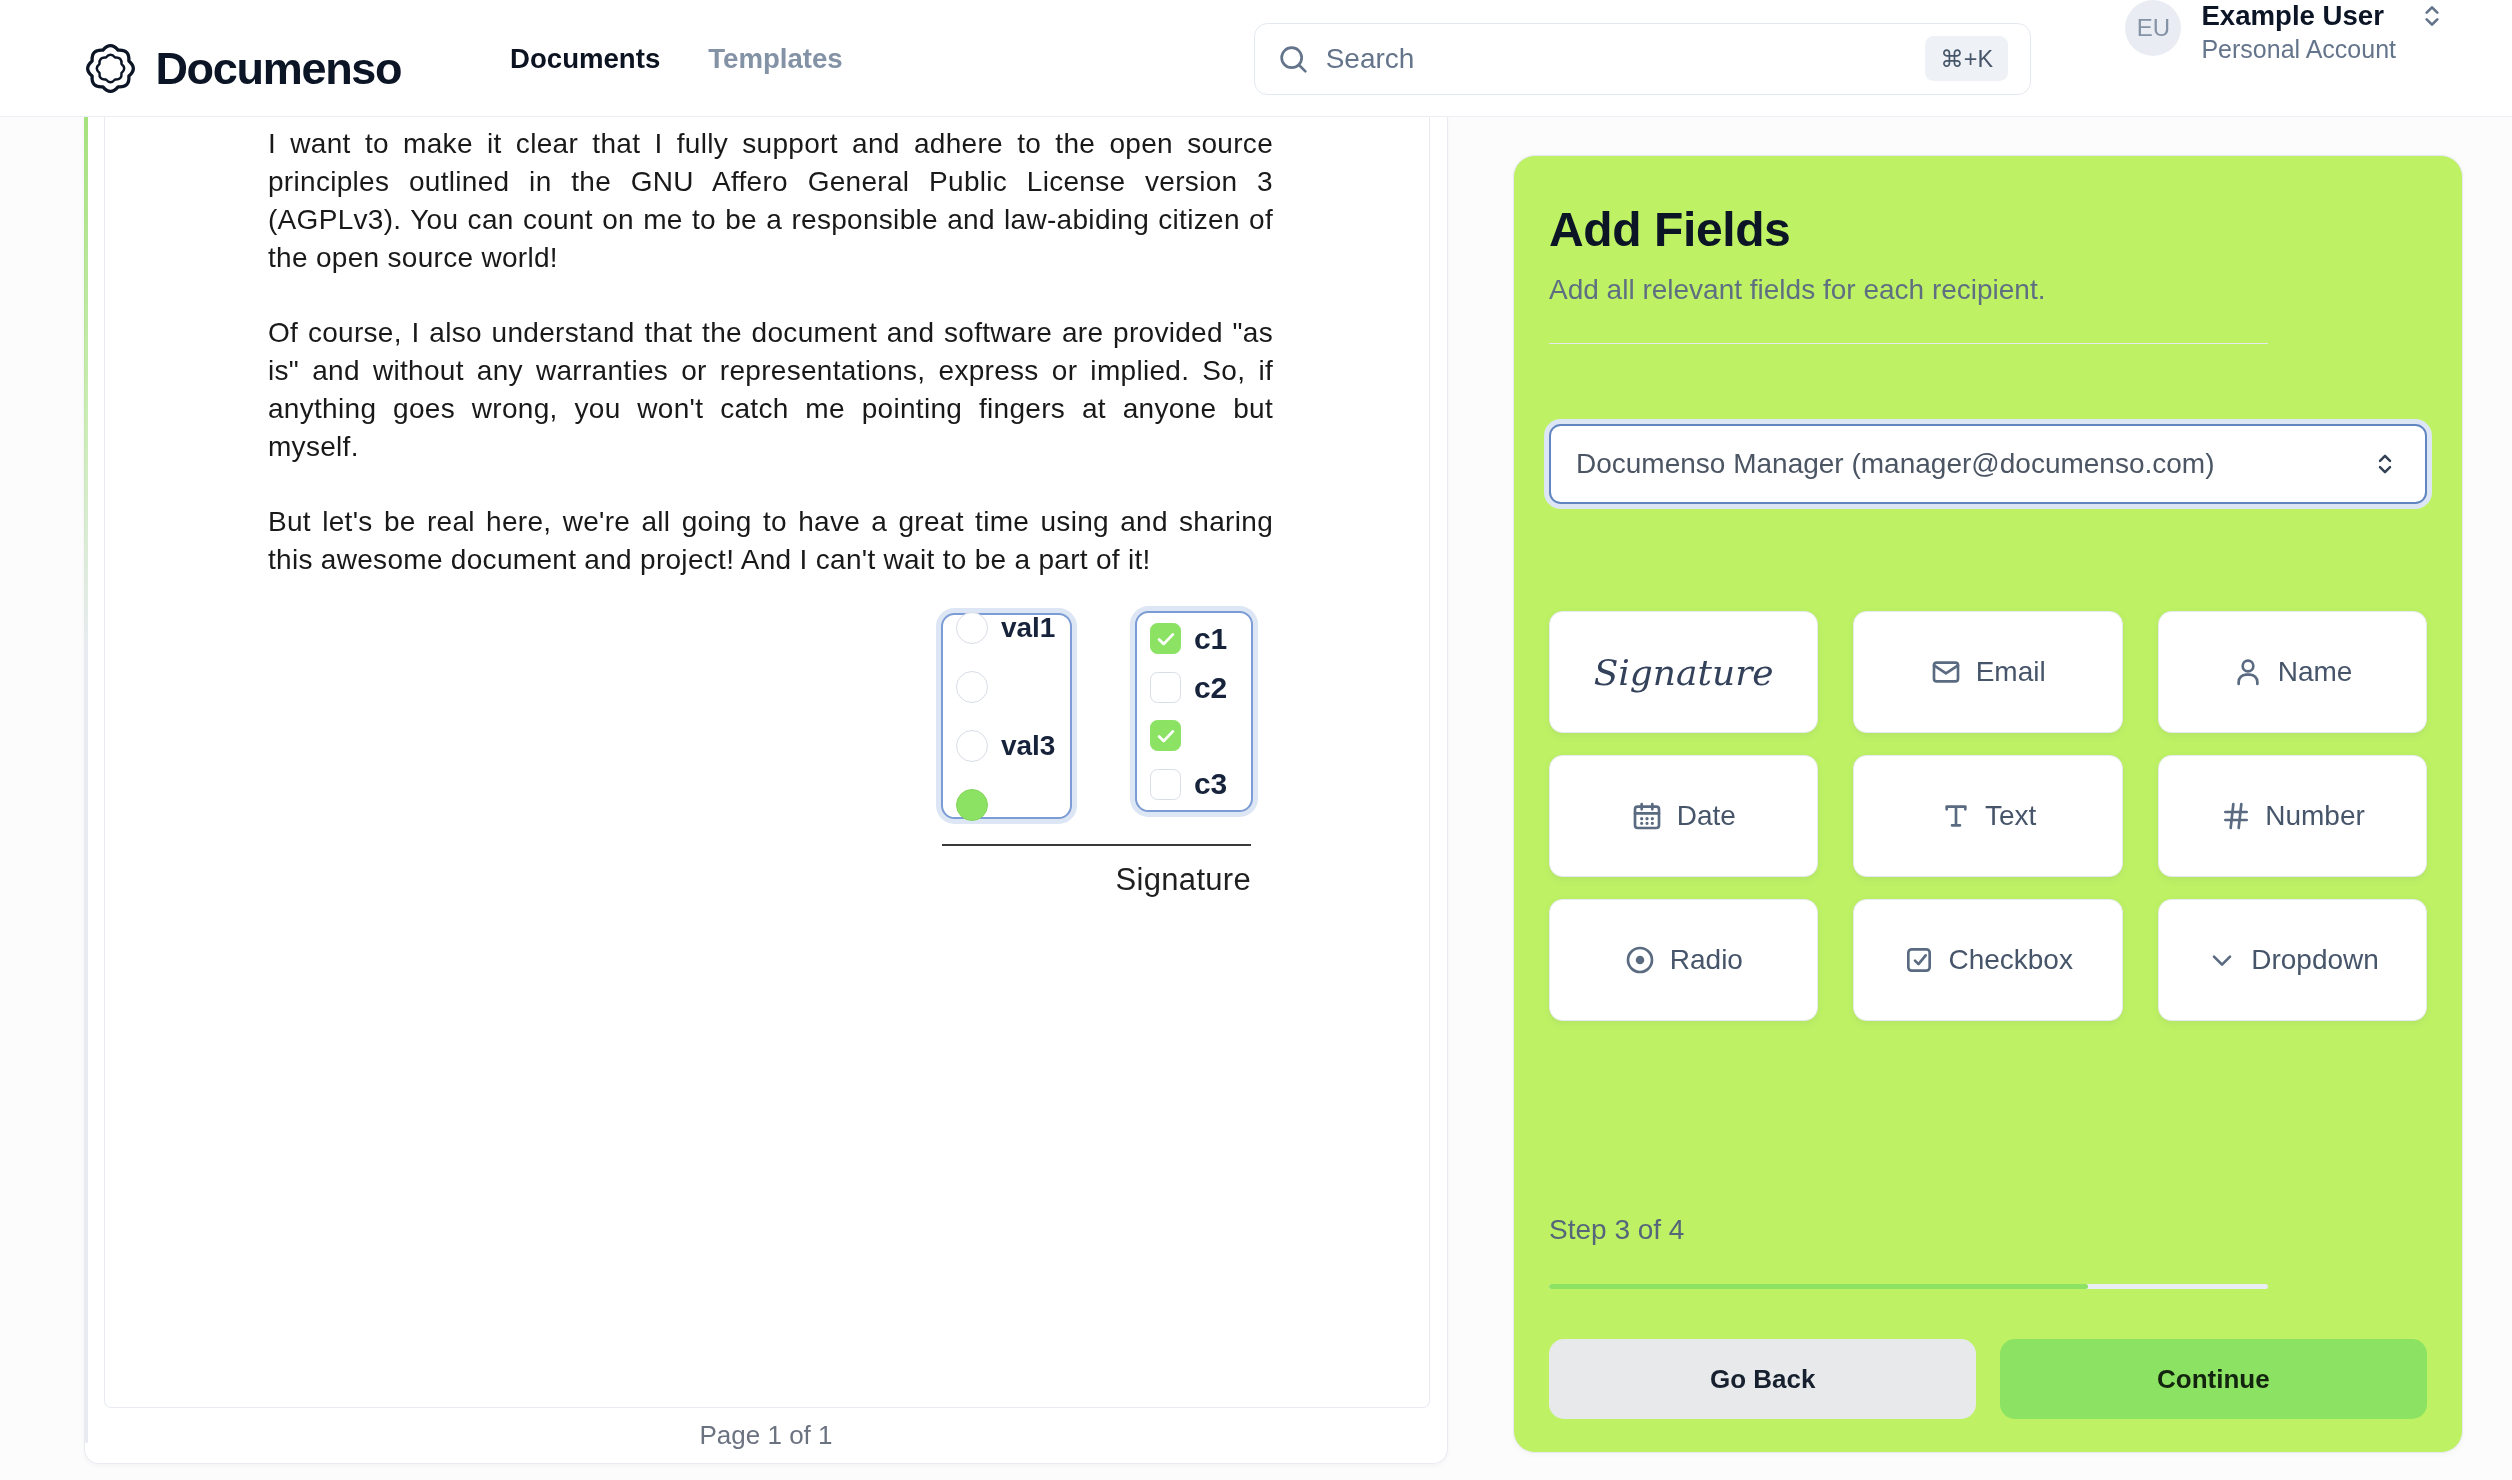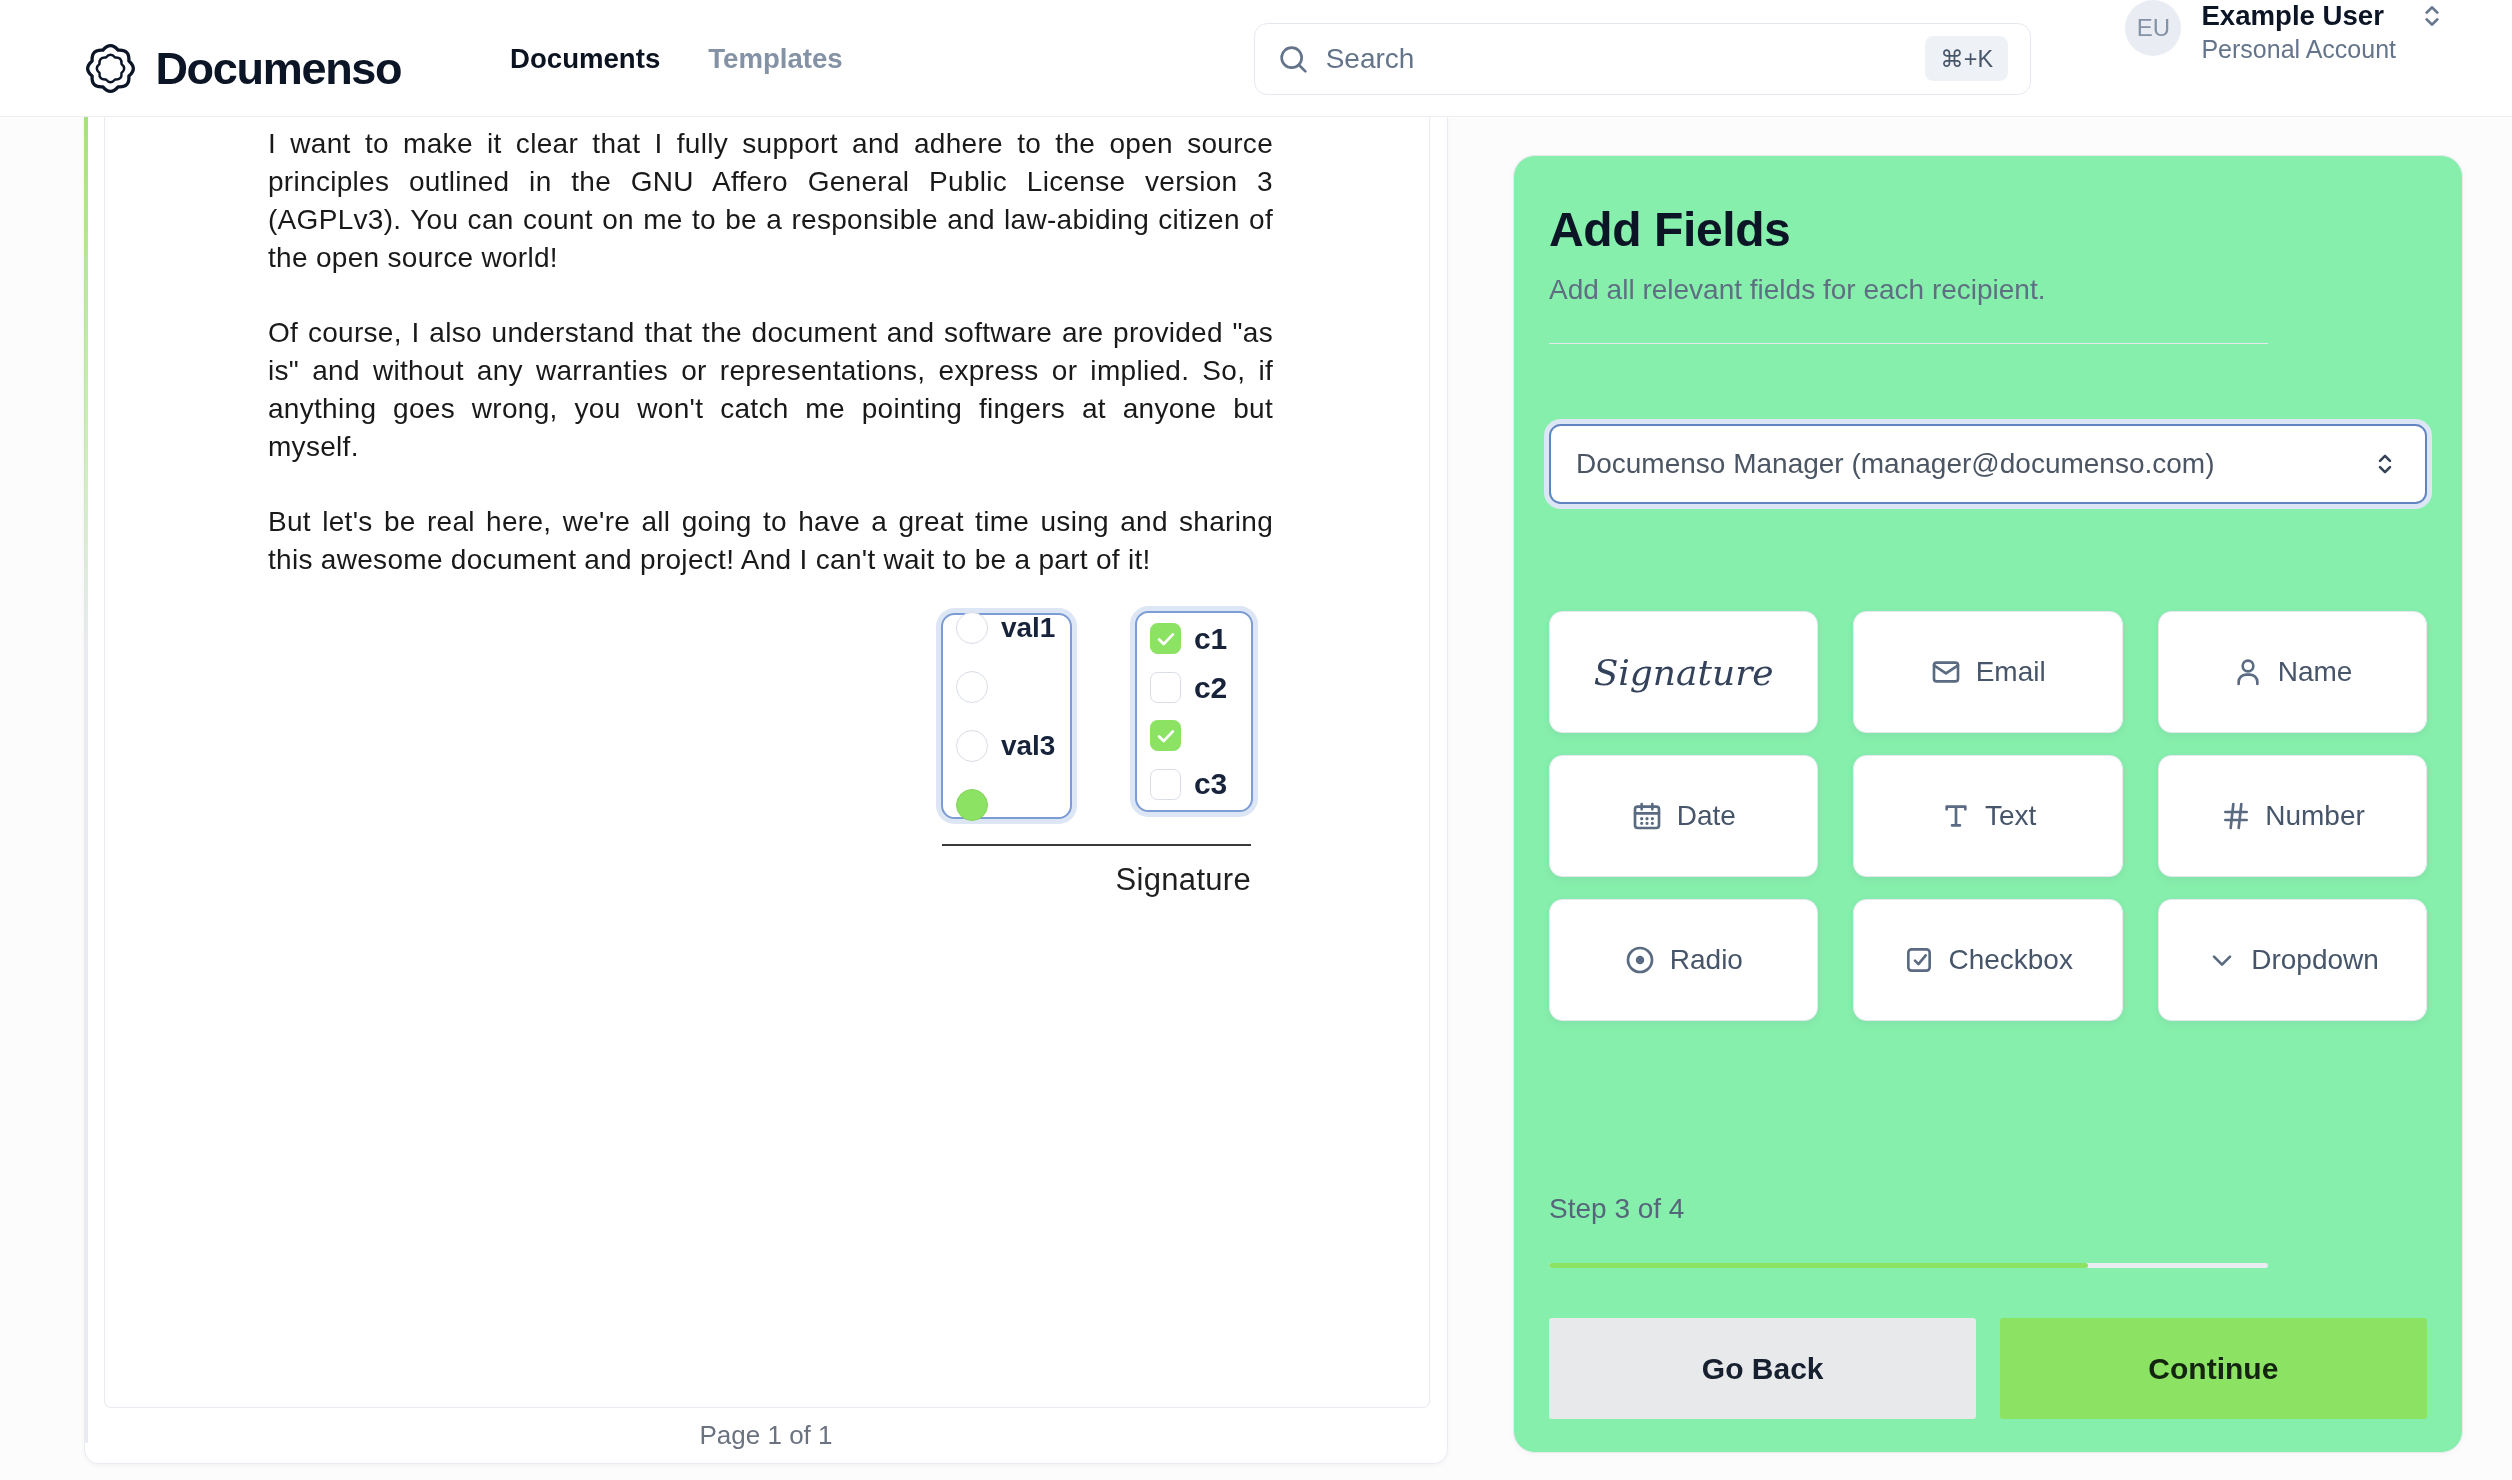--- a/index.html
+++ b/index.html
@@ -104,21 +104,21 @@
   .opt-label { font-size:28px; font-weight:700; color:#17233a; }
   .checkbox-card .opt-label { font-size:30px; }
 
   .sig-line  { position:absolute; left:837px; top:727px; width:309px; border-top:2.5px solid #3a3a3a; }
   .sig-label { position:absolute; left:837px; top:745px; width:309px; text-align:right;
                font-size:31px; color:#1f1f1f; letter-spacing:0.3px; }
 
   
   .panel {
     position:absolute; left:1513px; top:155px; width:950px; height:1298px;
-    background:#86efac; border:0.8px solid #e7eaf0; border-radius:22px;
+    background:#bef264; border:0.8px solid #e7eaf0; border-radius:22px;
     padding:0 35px; box-shadow:0 1.7px 6.7px rgba(15,23,42,0.03);
   }
   .p-title { margin-top:47px; font-size:48px; line-height:53px; font-weight:700; letter-spacing:-0.4px; color:#0b1526; }
   .p-sub   { margin-top:18.4px; font-size:28px; color:#5f6f82; }
   .p-divider { margin-top:37px; width:719px; border:none; border-top:1.7px solid #e6e9ef; }
 
   .select {
     margin-top:80px; height:80px; width:100%;
     background:#ffffff; border:2.5px solid var(--select-blue); border-radius:11.7px;
     box-shadow:0 0 0 5px var(--ring-blue);
@@ -144,23 +144,23 @@
     font-family:"DejaVu Serif","Liberation Serif",serif;
     font-style:italic; font-size:36px; color:#33415a;
   }
 
   .panel-bottom { position:absolute; left:35px; right:35px; bottom:33px; }
   .step-label { font-size:28px; color:#55657a; }
   .progress { margin-top:38px; width:719px; height:5px; border-radius:2.5px; background:#e9ecf2; overflow:hidden; }
   .progress-fill { height:100%; border-radius:2.5px; background:var(--green); }
   .actions { margin-top:50px; display:flex; gap:23.4px; }
   .btn {
-    flex:1; height:101px; border:none; border-radius:3px;
+    flex:1; height:80px; border:none; border-radius:15px;
     font-family:"Liberation Sans","DejaVu Sans",sans-serif;
-    font-size:30px; font-weight:600; cursor:pointer;
+    font-size:26px; font-weight:600; cursor:pointer;
   }
   .btn-back { background:#e8e9eb; color:#16202e; }
   .btn-continue { background:var(--green); color:#13250e; }
 </style>
 </head>
 <body>
 
 <header class="header">
   <div class="brand">
     <svg class="brand-logo" viewBox="0 0 64 64" fill="none" stroke="currentColor" stroke-width="4" stroke-linejoin="round">

